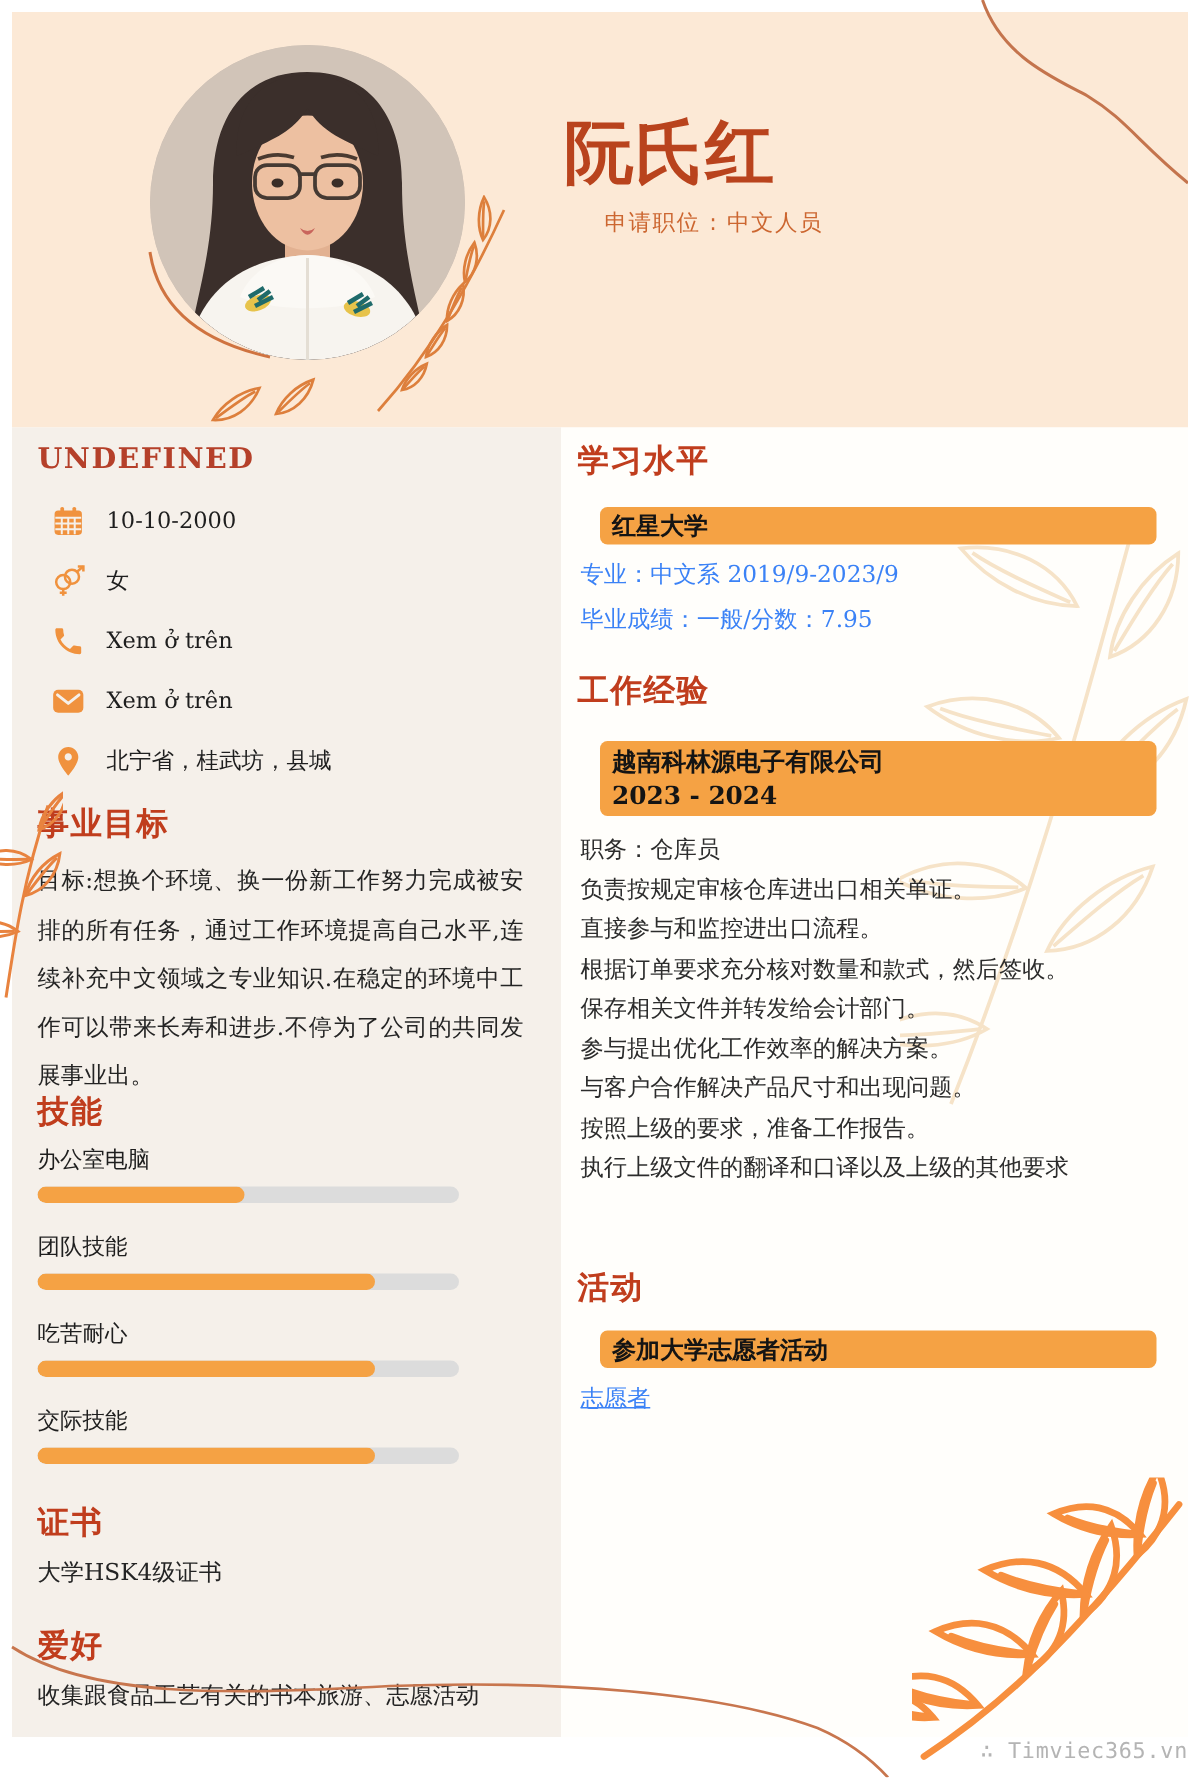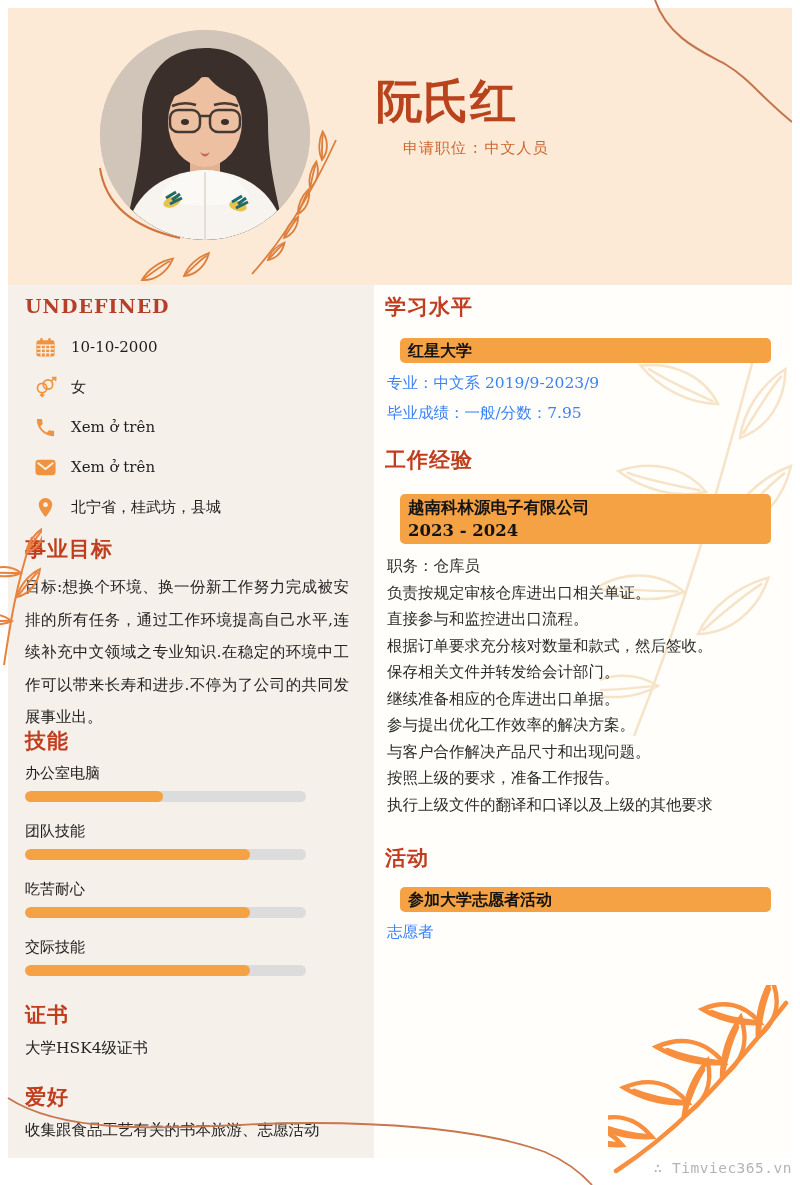--- a/index.html
+++ b/index.html
@@ -329,30 +329,29 @@
   <div class="hl-bar double" style="top:209px;">
     <div class="bar-line">越南科林源电子有限公司</div>
     <div class="bar-line">2023 - 2024</div>
   </div>
   <div class="exp-lines" id="exp-lines">
       <div class="exp-line">职务：仓库员</div>
       <div class="exp-line">负责按规定审核仓库进出口相关单证。</div>
       <div class="exp-line">直接参与和监控进出口流程。</div>
       <div class="exp-line">根据订单要求充分核对数量和款式，然后签收。</div>
       <div class="exp-line">保存相关文件并转发给会计部门。</div>
-      <div class="exp-line">继续准备相应的仓库进出口单据。</div>
       <div class="exp-line">参与提出优化工作效率的解决方案。</div>
       <div class="exp-line">与客户合作解决产品尺寸和出现问题。</div>
       <div class="exp-line">按照上级的要求，准备工作报告。</div>
       <div class="exp-line">执行上级文件的翻译和口译以及上级的其他要求</div>
     </div>
 
   <div class="sec-title rc-title" style="top:559px;">活动</div>
   <div class="hl-bar single" style="top:602px;">参加大学志愿者活动</div>
-  <div class="rc-line" style="top:633px;">志愿者</div>
+  <div class="rc-line" style="top:633px;text-decoration:underline;">志愿者</div>
 </div>
 
 <svg class="deco" style="left:0px;top:525px;width:42px;height:142px;" viewBox="0 0 42 142">
   <g stroke="#e8833f" stroke-width="2" fill="none">
     <path d="M 4 140 C 10 100 16 60 32 12"></path>
     <g transform="translate(12,96) rotate(-150) scale(0.5)">
         <path d="M0 0 C 14 -20 40 -34 66 -36 C 52 -10 26 4 0 0 Z" vector-effect="non-scaling-stroke"></path>
         <path d="M4 -2 C 24 -14 44 -26 60 -32" vector-effect="non-scaling-stroke"></path>
       </g>
     <g transform="translate(17,72) rotate(-22) scale(0.48)">

